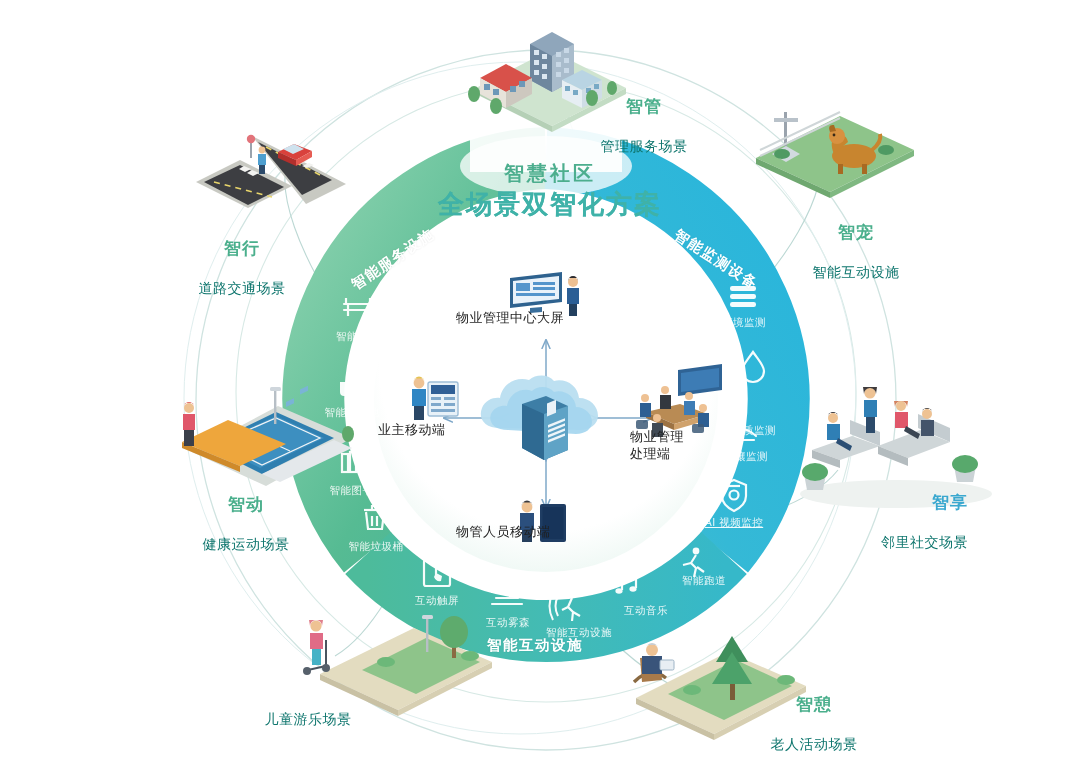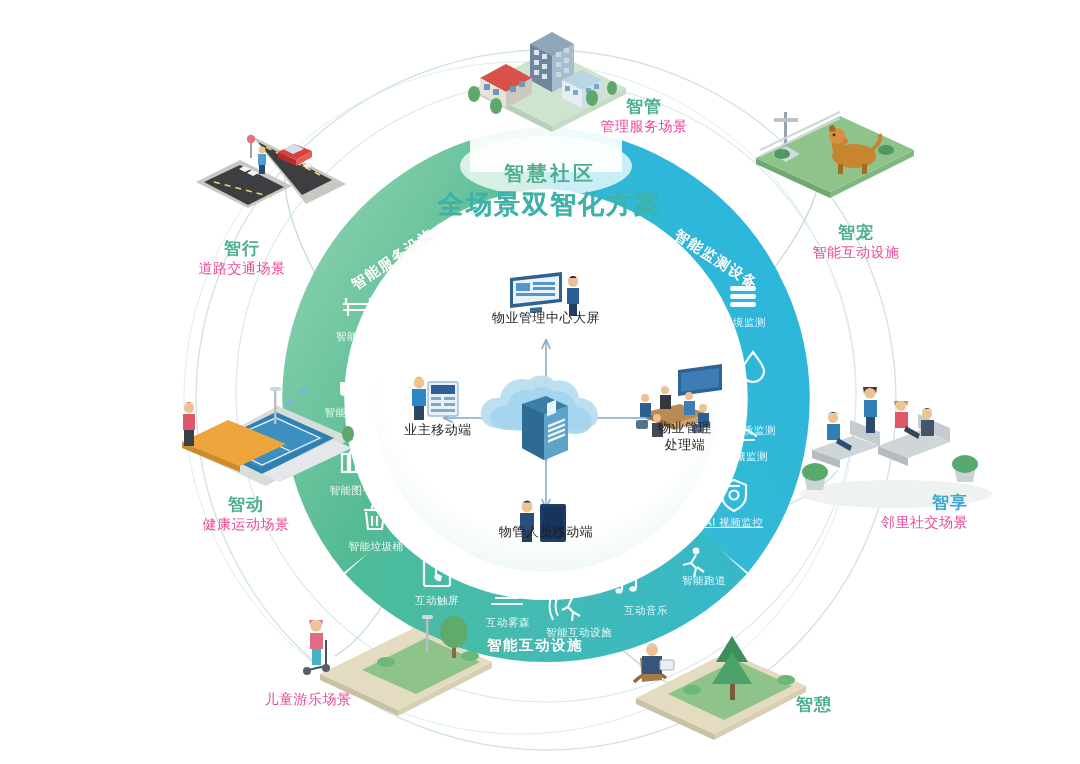--- a/index.html
+++ b/index.html
@@ -11,21 +11,21 @@
   }
   #stage { position: relative; width: 1080px; height: 764px; }
   svg.layer { position: absolute; left: 0; top: 0; width: 1080px; height: 764px; }
 
   
   .scene-label { position: absolute; text-align: center; width: 180px; }
   .scene-label .big {
     font-size: 17px; font-weight: bold; letter-spacing: 1px; line-height: 1.25;
   }
   .scene-label .sub {
-    font-size: 14px; color: #ec4899; line-height: 1.35; letter-spacing: .5px;
+    font-size: 14px; color: #0f766e; line-height: 1.35; letter-spacing: .5px; margin-top: 20px;
   }
   .sc-green .big { color: #4aaf8c; }
   .sc-blue  .big { color: #3aa8cf; }
   .sc-purp  .big { color: #5b7fc4; }
 
   
   .ring-head {
     position: absolute; color: #ffffff; font-weight: bold;
     font-size: 14.5px; letter-spacing: 1.5px; white-space: nowrap;
     text-shadow: 0 0 2px rgba(0,0,0,.10);
@@ -49,21 +49,21 @@
     font-size: 20px; font-weight: bold; color: #4cae8e; letter-spacing: 3px;
     line-height: 1.35;
   }
   #center-title .t2 {
     font-size: 26px; font-weight: bold; letter-spacing: 2px; line-height: 1.35;
     background: linear-gradient(90deg, #4cae8e 0%, #3fb4ac 45%, #32b4cf 100%);
     -webkit-background-clip: text; background-clip: text; color: #3fb2a8;
   }
 
   
-  .hub-node { position: absolute; text-align: center; }
+  .hub-node { position: absolute; }
   .hub-node .cap {
     font-size: 13px; color: #1f1f1f; line-height: 1.3; white-space: nowrap;
     letter-spacing: .5px;
   }
 </style>
 </head>
 <body>
 
 <div id="stage">
 
@@ -660,21 +660,21 @@
   <div class="ring-item" style="left:658px; top:570px;">
     <span class="cap">智能跑道</span>
   </div>
 
   <div class="hub-node" style="left:456px; top:310px; width:180px;">
     <div class="cap">物业管理中心大屏</div>
   </div>
   <div class="hub-node" style="left:378px; top:422px; width:120px;">
     <div class="cap">业主移动端</div>
   </div>
-  <div class="hub-node" style="left:630px; top:420px; width:110px;">
+  <div class="hub-node" style="left:630px; top:429px; width:110px;">
     <div class="cap">物业管理</div>
     <div class="cap">处理端</div>
   </div>
   <div class="hub-node" style="left:456px; top:524px; width:180px;">
     <div class="cap">物管人员移动端</div>
   </div>
 
   <div class="scene-label sc-green" style="left:554px; top:96px;">
     <div class="big">智管</div>
     <div class="sub">管理服务场景</div>
@@ -685,20 +685,21 @@
     <div class="sub">智能互动设施</div>
   </div>
 
   <div class="scene-label sc-blue" style="left:788px; top:492px;text-align:right;">
     <div class="big">智享</div>
     <div class="sub">邻里社交场景</div>
   </div>
 
   <div class="scene-label sc-green" style="left:724px; top:694px;">
     <div class="big">智憩</div>
+    <div class="sub">老人活动场景</div>
   </div>
 
   <div class="scene-label sc-purp" style="left:218px; top:690px;">
     <div class="sub">儿童游乐场景</div>
   </div>
 
   <div class="scene-label sc-green" style="left:156px; top:494px;">
     <div class="big">智动</div>
     <div class="sub">健康运动场景</div>
   </div>

